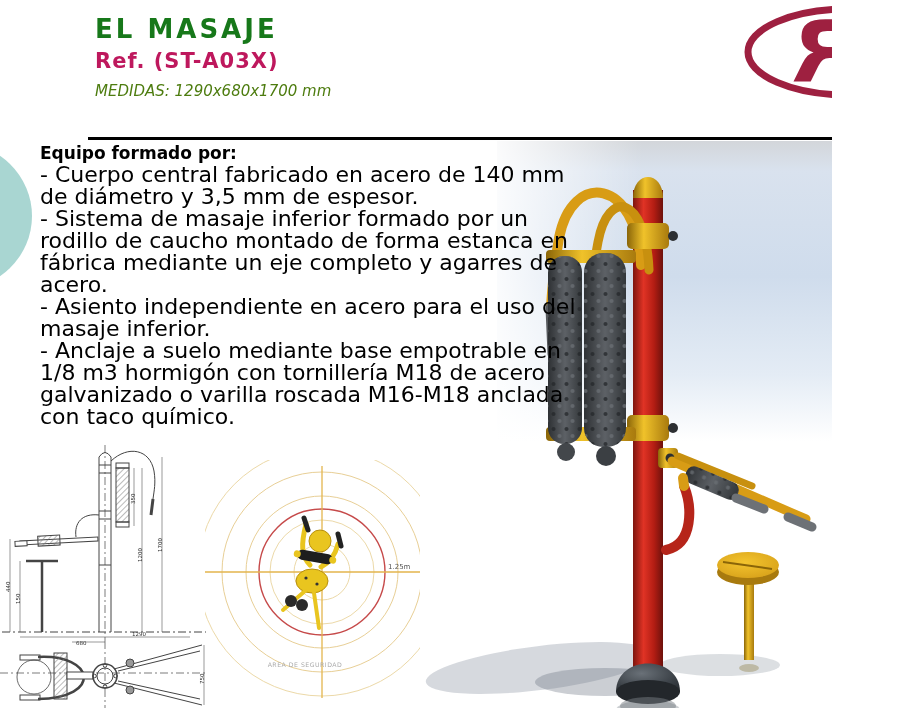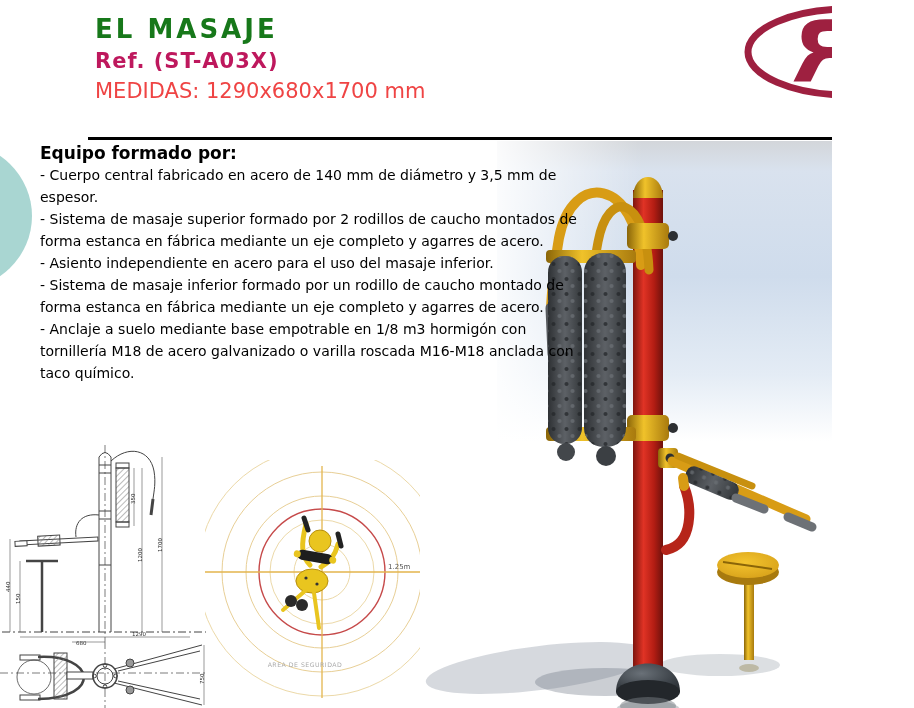--- a/index.html
+++ b/index.html
@@ -5,36 +5,36 @@
   html,body{margin:0;padding:0;background:#fff;}
   .page{position:relative;width:832px;height:708px;background:#ffffff;overflow:hidden;
         font-family:"DejaVu Sans",sans-serif;}
   
   .teal-circle{position:absolute;left:-120px;top:142px;width:152px;height:148px;
         border-radius:50%;background:#a9d6d2;z-index:0;}
   
   .hdr{position:absolute;left:95px;top:12px;z-index:5;}
   .hdr .title{font-size:26px;font-weight:bold;letter-spacing:3px;color:#17781a;line-height:34px;}
   .hdr .ref{font-size:21px;font-weight:bold;letter-spacing:1px;color:#be185d;line-height:30px;}
-  .hdr .medidas{font-size:21px;font-weight:500;color:#ef4444;line-height:30px;}
+  .hdr .medidas{font-size:15px;font-weight:500;color:#4d7c0f;line-height:30px;font-style:italic;}
   
   .logo{position:absolute;left:740px;top:0;width:174px;height:100px;z-index:5;}
   
   .divider{position:absolute;left:88px;top:137px;width:826px;height:3px;background:#000;z-index:6;}
   
   .render-area{position:absolute;left:420px;top:140px;width:494px;height:568px;z-index:1;background:#fff;}
   .sky{position:absolute;left:77px;top:1px;width:417px;height:300px;
        background:
          linear-gradient(90deg, rgba(255,255,255,.9) 0%, rgba(255,255,255,0) 35%),
          linear-gradient(180deg,#d3d6da 0%, #d9e2ee 10%, #cfdcec 45%, #e4ecf5 78%, #ffffff 100%);}
   .render-svg{position:absolute;left:0;top:0;}
   
   .specs{position:absolute;left:40px;top:142px;width:556px;z-index:4;color:#000;}
   .specs .heading{font-size:17px;font-weight:bold;line-height:22px;}
-  .specs .item{font-size:14px;line-height:22px;}
+  .specs .item{font-size:22px;line-height:22px;}
   
   .techdraw{position:absolute;left:0px;top:445px;z-index:2;}
   .safety{position:absolute;left:205px;top:460px;z-index:2;}
 </style>
 </head>
 <body>
 
 <div class="page">
 
   <div class="teal-circle"></div>
@@ -157,23 +157,22 @@
         <path d="M196,552 C196,514 260,514 260,552 Z" fill="url(#domeGrad)"></path>
         <ellipse cx="228" cy="552" rx="32" ry="12" fill="#23272b"></ellipse>
         <ellipse cx="228" cy="566" rx="28" ry="9" fill="rgba(120,126,132,0.5)"></ellipse>
       </g>
     </svg>
   </div>
 
   <div class="specs">
     <div class="heading">Equipo formado por:</div>
     <div class="item">- Cuerpo central fabricado en acero de 140 mm de diámetro y 3,5 mm de espesor.</div>
-    <div class="item">- Sistema de masaje superior formado por 2 rodillos de caucho montados de forma estanca en fábrica mediante un eje completo y agarres de acero.</div>
+    <div class="item">- Sistema de masaje inferior formado por un rodillo de caucho montado de forma estanca en fábrica mediante un eje completo y agarres de acero.</div>
     <div class="item">- Asiento independiente en acero para el uso del masaje inferior.</div>
-    <div class="item">- Sistema de masaje inferior formado por un rodillo de caucho montado de forma estanca en fábrica mediante un eje completo y agarres de acero.</div>
     <div class="item">- Anclaje a suelo mediante base empotrable en 1/8 m3 hormigón con tornillería M18 de acero galvanizado o varilla roscada M16-M18 anclada con taco químico.</div>
   </div>
 
   <svg class="techdraw" width="208" height="263" viewBox="0 0 208 263">
     <defs>
       <pattern id="hatch" width="4" height="4" patternUnits="userSpaceOnUse" patternTransform="rotate(45)">
         <line x1="0" y1="0" x2="0" y2="4" stroke="#777" stroke-width="1"></line>
       </pattern>
     </defs>
     <g stroke="#444" stroke-width="1" fill="none" font-family="DejaVu Sans, sans-serif">

